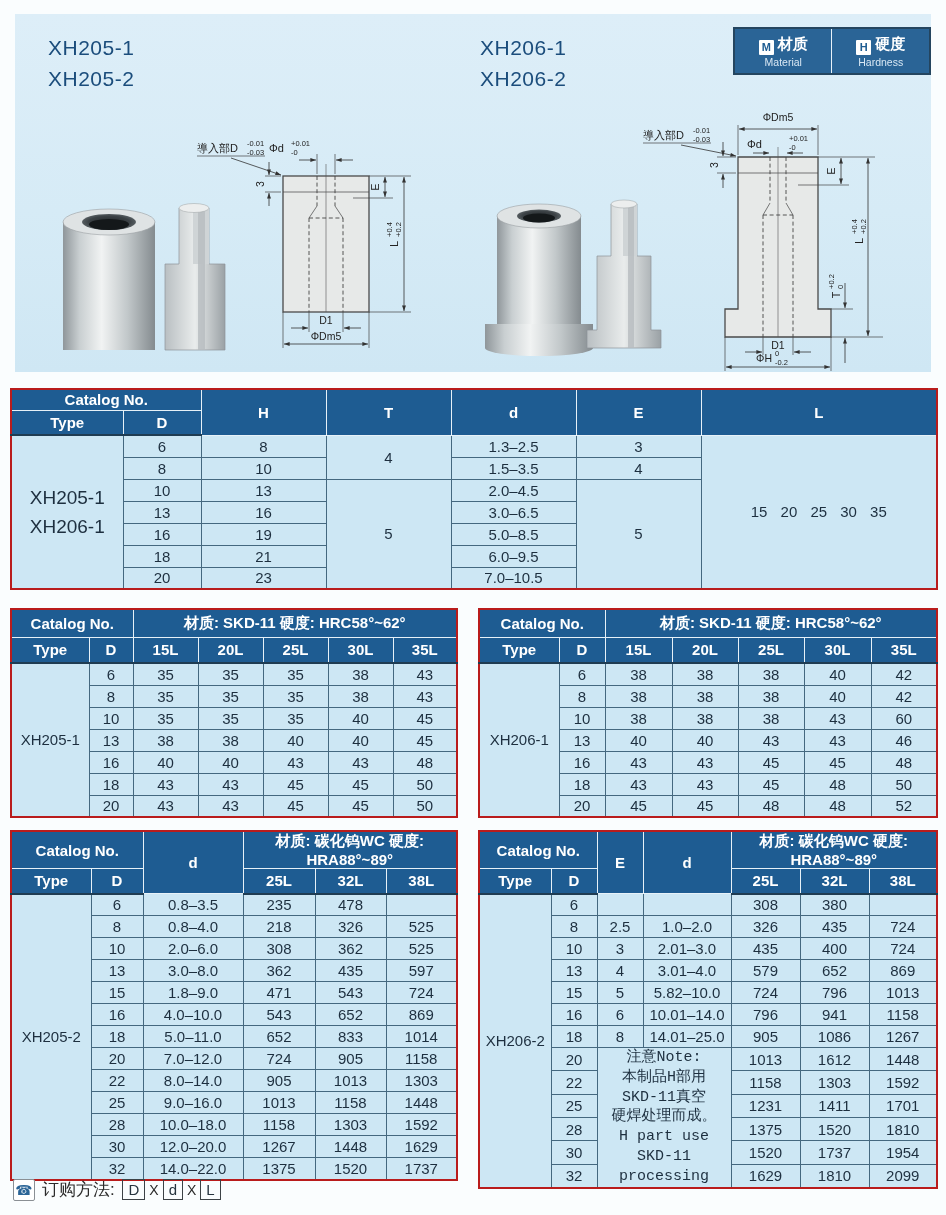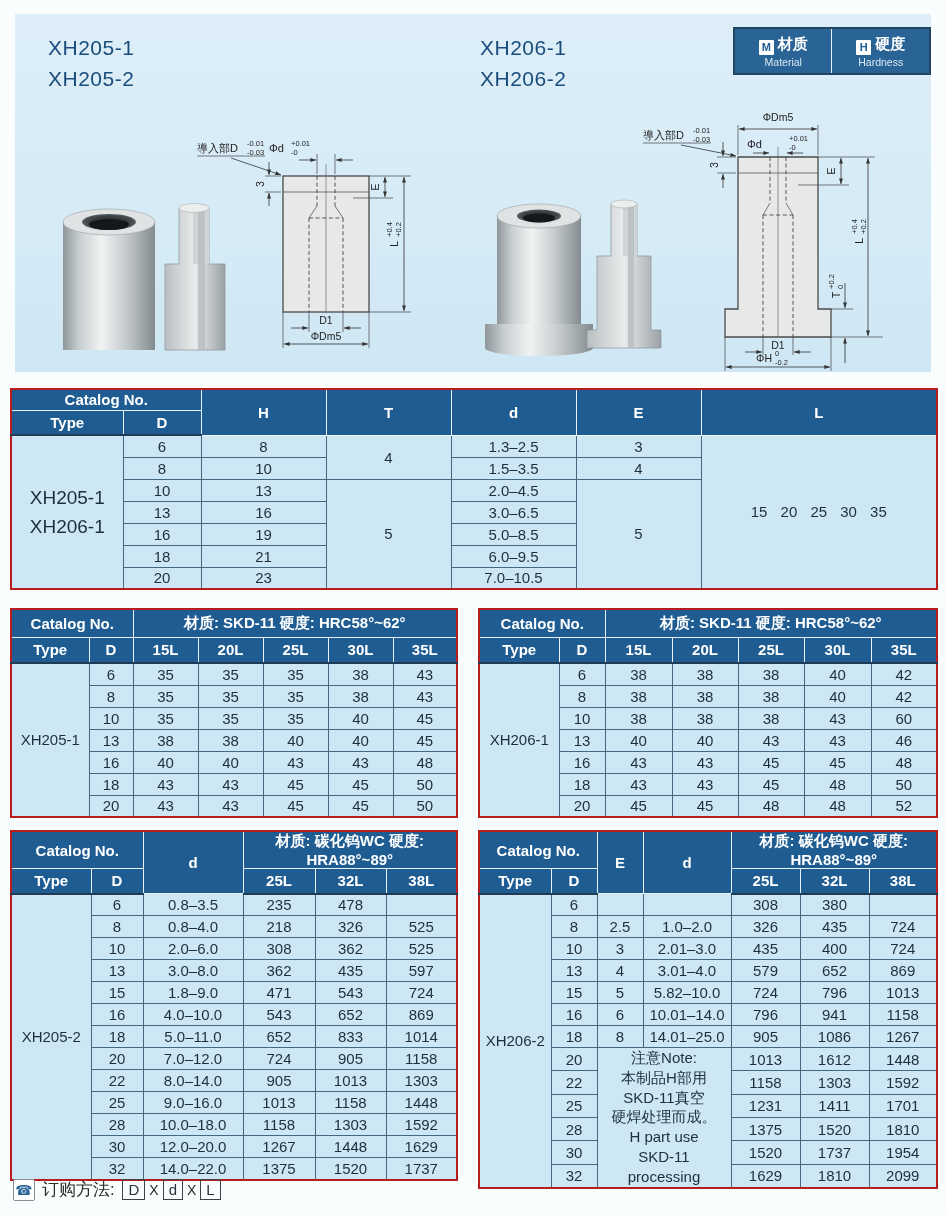--- a/index.html
+++ b/index.html
@@ -43,21 +43,21 @@
 
   
   table.spec { position: absolute; border-collapse: collapse; table-layout: fixed; border: 2px solid #b91c1c; background: #fff; }
   table.spec th { background: #1e5c92; color: #fff; font-weight: bold; font-size: 15px; border: 1px solid #e6f1f8; padding: 0; }
   table.spec thead tr:last-child th { border-bottom: 2px solid #1f3c52; }
   table.spec td { border: 1px solid #44687f; background: #cde7f4; font-size: 15px; text-align: center; height: 22px; padding: 0 2px; color: #1d2f3f; }
   td.w { background: #fff; }
   td.type { background: #fff; color: #2a5f93; font-size: 17px; white-space: pre-line; line-height: 1.55; }
   #main-table td.type { font-size: 19px; }
   td.lcell { word-spacing: 9px; }
-  td.note { text-align: left; font-size: 12.5px; white-space: pre-line; line-height: 1.32; padding: 2px 5px; color: #22313d; }
+  td.note { text-align: left; font-size: 12.5px; white-space: pre-line; line-height: 1.32; padding: 2px 5px; color: #22313d; font-family: Liberation Mono, monospace; }
   th.cat { font-size: 15.5px; }
   th.mathdr { font-size: 14px; margin-left: 32px; }
   th.mathdr2 { font-size: 12.5px; }
   #main-table thead tr:first-child th { height: 21px; }
   #main-table thead tr:last-child th { height: 25px; }
   .mid thead tr:first-child th { height: 28px; }
   .mid thead tr:last-child th { height: 26px; }
   .bot thead th { height: 25px; }
   .bot td { height: 21px; }
 

